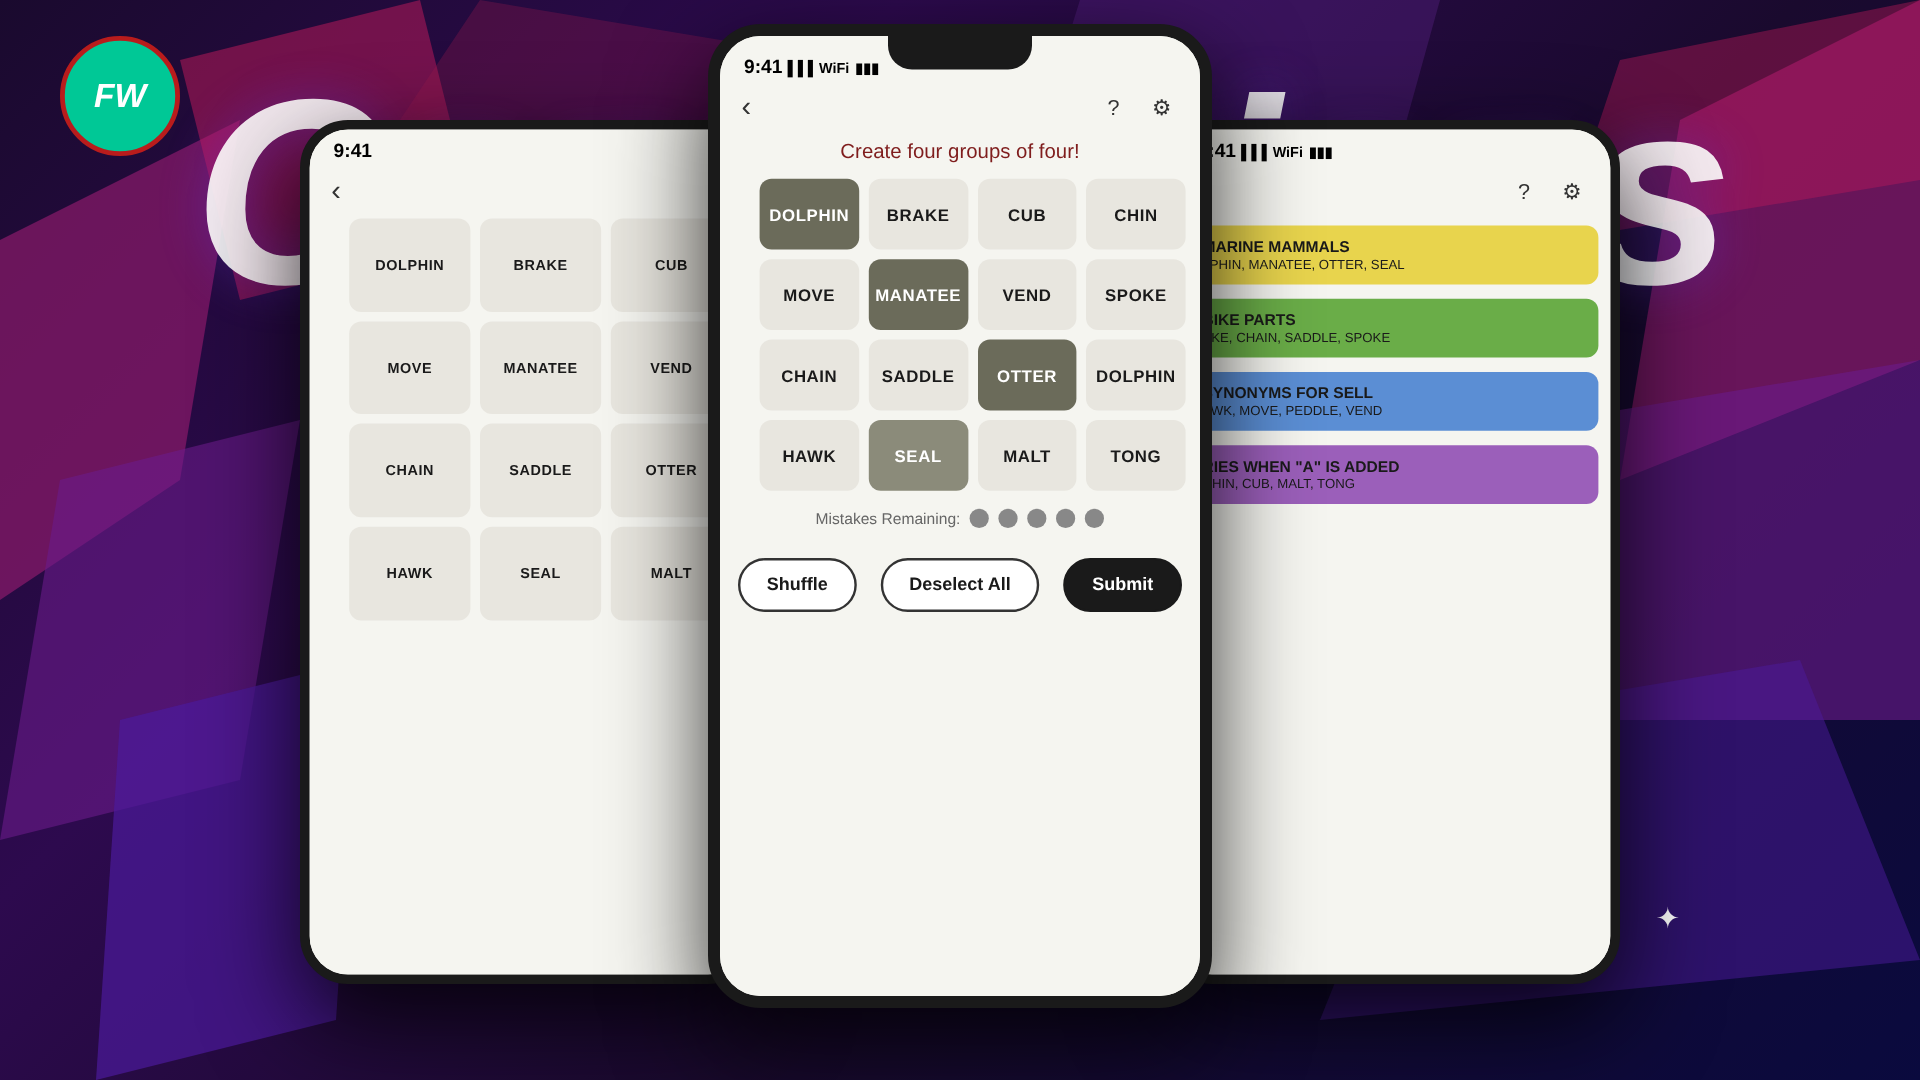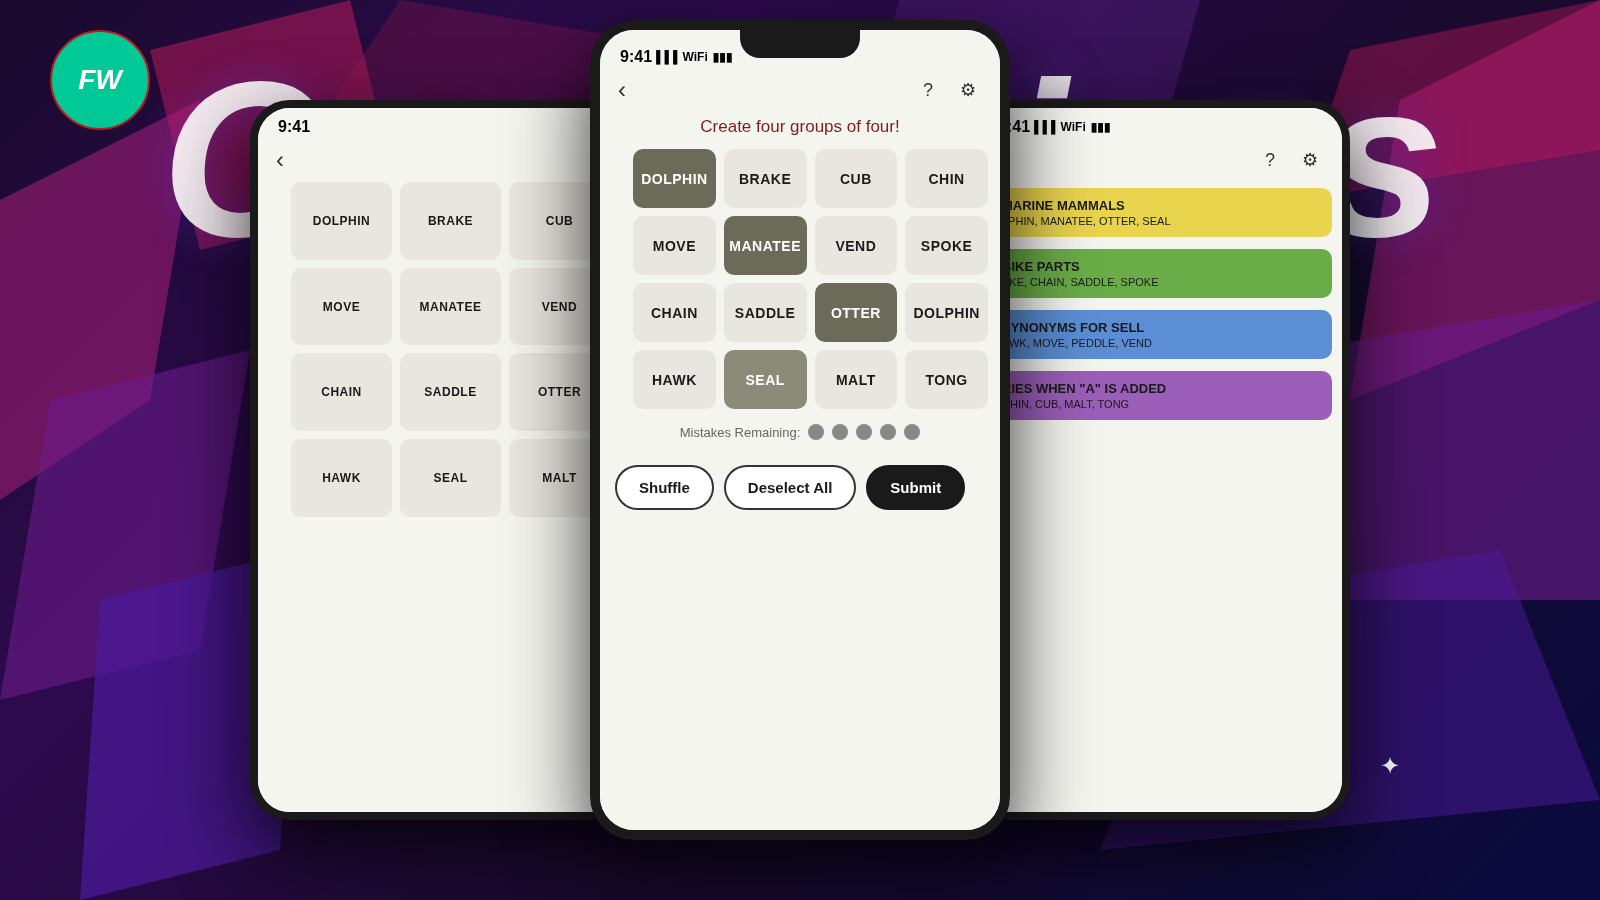--- a/index.html
+++ b/index.html
@@ -51,21 +51,21 @@
       top: 30px;
       left: 50px;
       width: 100px;
       height: 100px;
       border-radius: 50%;
       background: #00c896;
       display: flex;
       align-items: center;
       justify-content: center;
       z-index: 10;
-      border: 2px solid #b91c1c;
+      border: 4px solid #b91c1c;
     }
 
     .fw-logo-text {
       color: white;
       font-size: 28px;
       font-weight: 900;
       font-style: italic;
     }
 
     
@@ -264,21 +264,21 @@
       height: 16px;
       border-radius: 50%;
       background: #888;
     }
 
     
     .buttons-row {
       display: flex;
       gap: 10px;
       padding: 10px 15px;
-      justify-content: flex-start;
+      justify-content: space-between;
     }
 
     .btn {
       padding: 12px 22px;
       border-radius: 50px;
       border: 2px solid #333;
       font-size: 15px;
       font-weight: 600;
       cursor: pointer;
       background: white;

